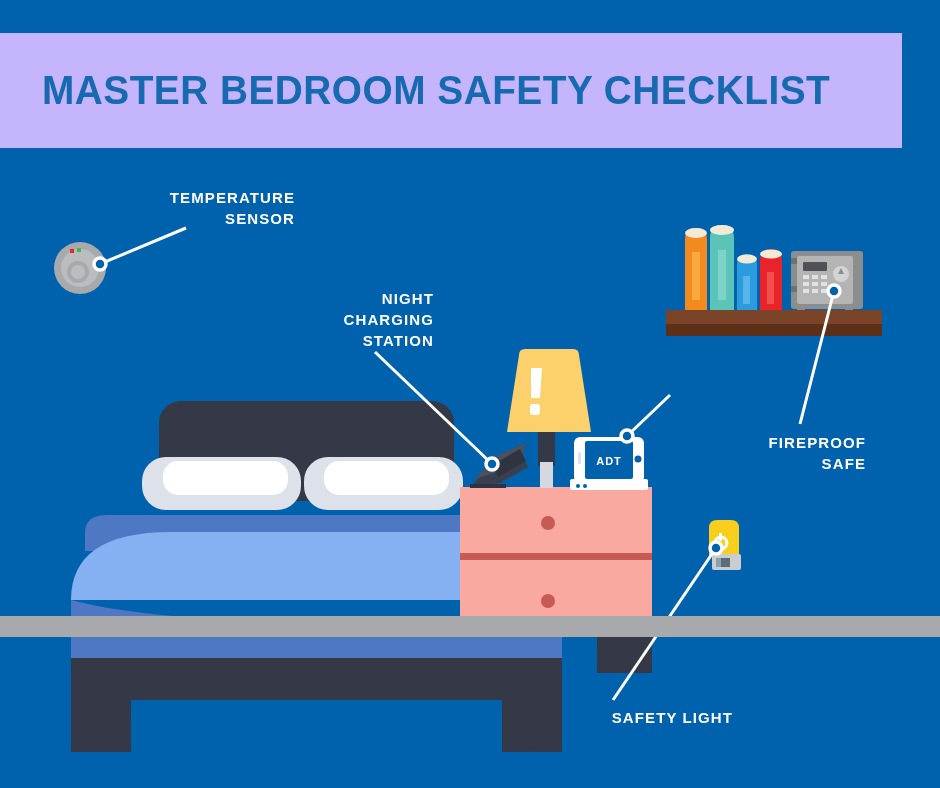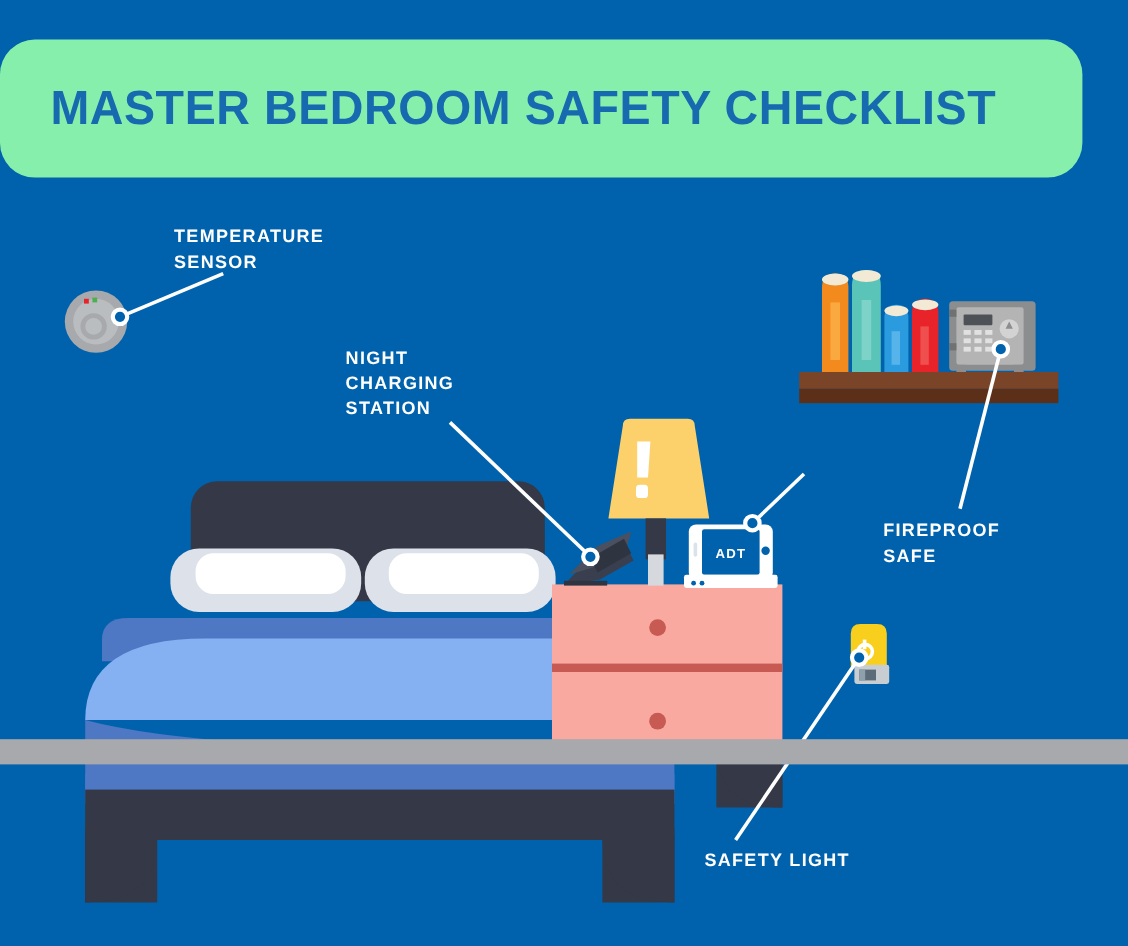--- a/index.html
+++ b/index.html
@@ -8,22 +8,22 @@
     width:940px;height:788px;
     background:#0062ac;
     font-family:"Liberation Sans", sans-serif;
     overflow:hidden;
   }
   #stage{position:relative;width:940px;height:788px;background:#0062ac;overflow:hidden;}
 
   
   .title-bar{
     position:absolute;left:0;top:33px;width:902px;height:115px;
-    background:#86efac;
-    display:flex;align-items:center;border-radius:29px;
+    background:#c4b5fd;
+    display:flex;align-items:center;
   }
   .title-text{
     margin-left:42px;
     color:#1769b0;
     font-size:40px;
     font-weight:bold;
     letter-spacing:0.5px;
     font-family:"Liberation Sans", sans-serif;
     transform:scaleX(0.97);
     transform-origin:left center;
@@ -40,21 +40,21 @@
   .art{position:absolute;left:0;top:0;width:940px;height:788px;pointer-events:none;}
 
   
   .label{
     position:absolute;
     color:#ffffff;
     font-size:15px;
     font-weight:bold;
     letter-spacing:1.1px;
     line-height:21px;
-    text-align:left;
+    text-align:right;
     white-space:pre-line;
     font-family:"Liberation Sans", sans-serif;
   }
   .lbl-temp{left:145px;top:187px;width:150px;}
   .lbl-phone{left:288px;top:288px;width:146px;}
   .lbl-touch{left:640px;top:352px;width:156px;}
   .lbl-safe{left:736px;top:432px;width:130px;}
   .lbl-night{left:587px;top:707px;width:146px;}
 </style>
 </head>

